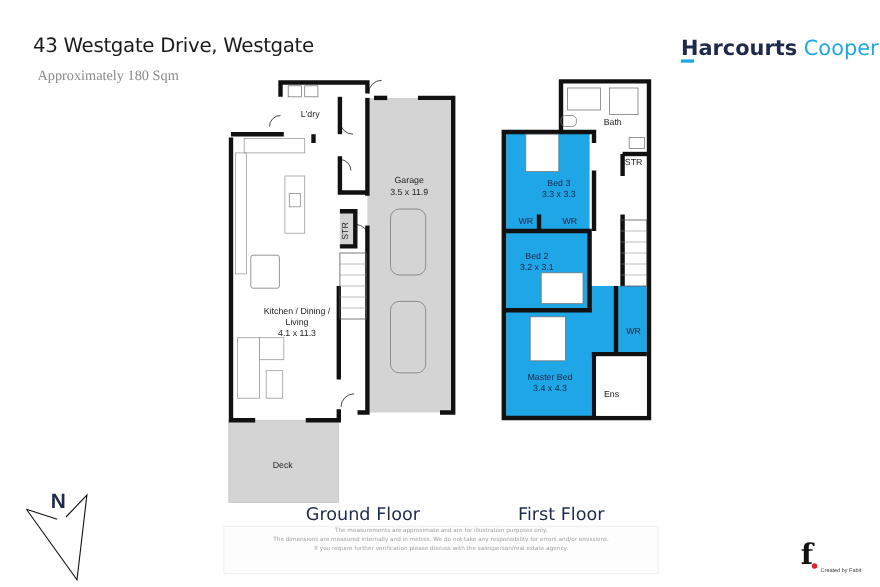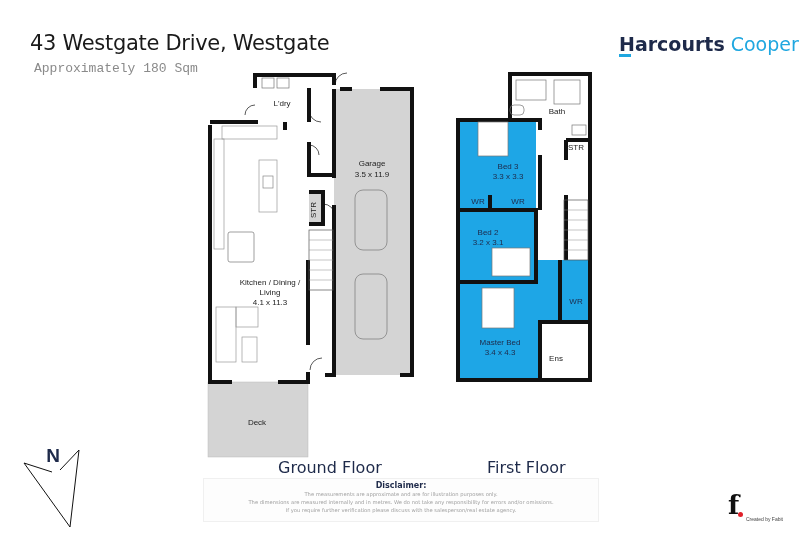--- a/index.html
+++ b/index.html
@@ -1,19 +1,19 @@
 <!DOCTYPE html>
 <html><head>
 <meta charset="utf-8">
 <style>
   html,body{margin:0;padding:0;}
   body{width:800px;height:534px;background:#ffffff;position:relative;overflow:hidden;font-family:"Liberation Sans",sans-serif;}
   .abs{position:absolute;}
-  .title{left:30px;top:31px;font-size:21px;color:#1a1a1a;font-family:"DejaVu Sans",sans-serif;letter-spacing:-0.3px;}
-  .subtitle{left:34px;top:61px;font-size:13px;color:#8a8a8a;font-family:Liberation Mono, monospace;}
+  .title{left:30px;top:31px;font-size:18px;color:#1a1a1a;font-family:"DejaVu Sans",sans-serif;letter-spacing:-0.3px;}
+  .subtitle{left:34px;top:61px;font-size:13px;color:#8a8a8a;font-family:Liberation Serif, serif;}
   .brand{left:575px;top:33px;font-size:19px;font-family:"DejaVu Sans",sans-serif;white-space:nowrap;}
   .brand-main{color:#1e2a4a;font-weight:bold;position:relative;margin-left:44px;}
   .brand-main::after{content:"";position:absolute;left:0;bottom:-2px;width:12px;height:3px;background:#1fa7e0;}
   .brand-sub{color:#1fa7e0;margin-left:6px;}
   .floor-label{font-size:16px;color:#1e2a4a;font-family:"DejaVu Sans",sans-serif;}
   .disclaimer{left:203px;top:478px;width:394px;height:42px;border:1px solid #f0f0f0;background:#fdfdfd;text-align:center;}
   .disc-title{font-size:8px;font-weight:bold;color:#1e2a4a;margin-top:2px;font-family:"DejaVu Sans",sans-serif;}
   .disc-line{font-size:5.2px;color:#a0a0a0;line-height:8px;font-family:"DejaVu Sans",sans-serif;}
   .fabit{left:728px;top:492px;}
   .fabit-f{font-family:"DejaVu Serif",serif;font-size:26px;font-weight:bold;color:#111;line-height:26px;}
@@ -155,24 +155,23 @@
     <text x="556" y="361" fill="#222">Ens</text>
   </g>
 
   <g fill="none" stroke="#111" stroke-width="1">
     <path d="M24,463 L70,527 L79,450 L60,470 M24,463 L52,472"></path>
   </g>
   <text x="53" y="462" font-size="19" font-weight="bold" fill="#1e2a4a" text-anchor="middle">N</text>
 </svg>
 
 <div class="abs floor-label" style="left:278px;top:458px">Ground Floor</div>
-<div class="abs floor-label" style="left:487px;top:458px">First Floor</div>
+<div class="abs floor-label" style="left:471px;top:458px">First Floor</div>
 
 <div class="abs disclaimer">
-  <div class="disc-title">Disclaimer:</div>
   <div class="disc-line">The measurements are approximate and are for illustration purposes only.</div>
   <div class="disc-line">The dimensions are measured internally and in metres. We do not take any responsibility for errors and/or omissions.</div>
   <div class="disc-line">If you require further verification please discuss with the salesperson/real estate agency.</div>
 </div>
 
 <div class="abs fabit">
   <div class="fabit-f">f</div>
   <div class="fabit-dot"></div>
   <div class="fabit-text">Created by Fabit</div>
 </div>

